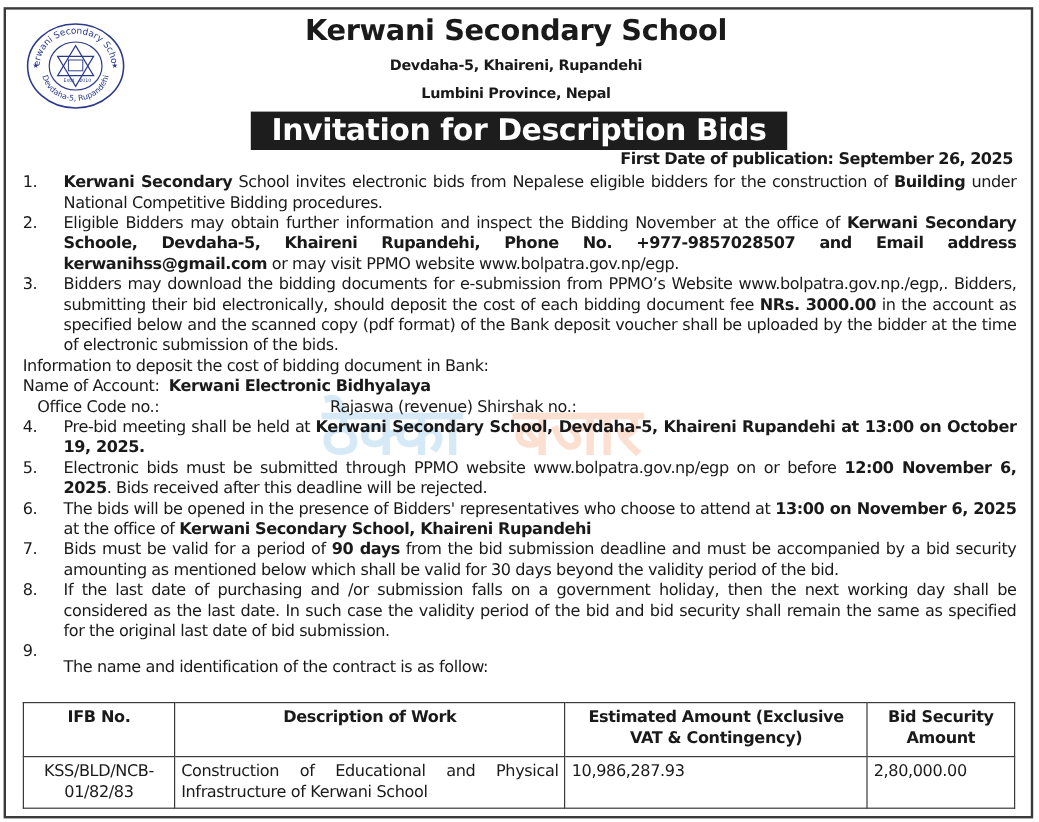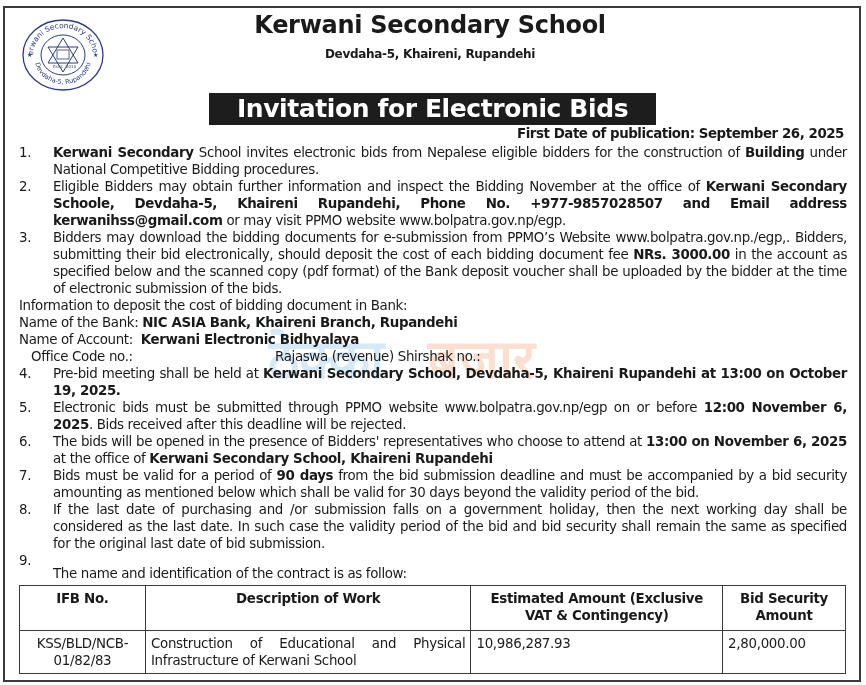--- a/index.html
+++ b/index.html
@@ -70,22 +70,23 @@
   <text font-size="6.5" fill="#2b3a8a" font-family="DejaVu Sans, sans-serif"><textPath href="#arcBot" startOffset="50%" text-anchor="middle" id="logoBot">Devdaha-5, Rupandehi</textPath></text>
   <text x="32" y="51" font-size="4" fill="#2b3a8a" font-family="DejaVu Sans, sans-serif">Estd.</text>
   <text x="45" y="51" font-size="4" fill="#2b3a8a" font-family="DejaVu Sans, sans-serif">2010</text>
   <text x="6" y="40" font-size="6" fill="#2b3a8a">★</text>
   <text x="72" y="40" font-size="6" fill="#2b3a8a">★</text>
 </svg>
 
 <div class="header">
   <div class="school-name">Kerwani Secondary School</div>
   <div class="addr">Devdaha-5, Khaireni, Rupandehi</div>
+  <div class="addr">Lumbini Province, Nepal</div>
 </div>
-<div class="banner">Invitation for Electronic Bids</div>
+<div class="banner">Invitation for Description Bids</div>
 <div class="pubdate">First Date of publication: September 26, 2025</div>
 
 <svg class="watermark" viewBox="0 0 300 70">
   <text id="wm1" x="0" y="56" font-size="54" font-weight="bold" font-family="DejaVu Sans, sans-serif" fill="#d6e9f7">ठेक्का</text>
   <text id="wm2" x="160" y="56" font-size="54" font-weight="bold" font-family="DejaVu Sans, sans-serif" fill="#fbe0d2">बजार</text>
 </svg>
 
 <div class="body-text">
   <div id="items1">
       <div class="item">
@@ -96,21 +97,20 @@
         <span class="num">2.</span>
         <span class="txt"><span>Eligible Bidders may obtain further information and inspect the Bidding November at the office of </span><b>Kerwani Secondary Schoole, Devdaha-5, Khaireni Rupandehi, Phone No. +977-9857028507 and Email address kerwanihss@gmail.com</b><span> or may visit PPMO website www.bolpatra.gov.np/egp.</span></span>
       </div>
       <div class="item">
         <span class="num">3.</span>
         <span class="txt"><span>Bidders may download the bidding documents for e-submission from PPMO’s Website www.bolpatra.gov.np./egp,. Bidders, submitting their bid electronically, should deposit the cost of each bidding document fee </span><b>NRs. 3000.00</b><span> in the account as specified below and the scanned copy (pdf format) of the Bank deposit voucher shall be uploaded by the bidder at the time of electronic submission of the bids.</span></span>
       </div>
     </div>
   <div>
     <div>Information to deposit the cost of bidding document in Bank:</div>
-    <div><span>Name of the Bank: </span><b>NIC ASIA Bank, Khaireni Branch, Rupandehi</b></div>
     <div><span style="white-space:pre">Name of Account:  </span><b>Kerwani Electronic Bidhyalaya</b></div>
     <div class="office-line">
         <span style="width:244px;display:inline-block">Office Code no.:</span>
         <span>Rajaswa (revenue) Shirshak no.:</span>
       </div>
   </div>
   <div id="items2">
       <div class="item">
         <span class="num">4.</span>
         <span class="txt"><span>Pre-bid meeting shall be held at </span><b>Kerwani Secondary School, Devdaha-5, Khaireni Rupandehi at 13:00 on October 19, 2025.</b></span>

